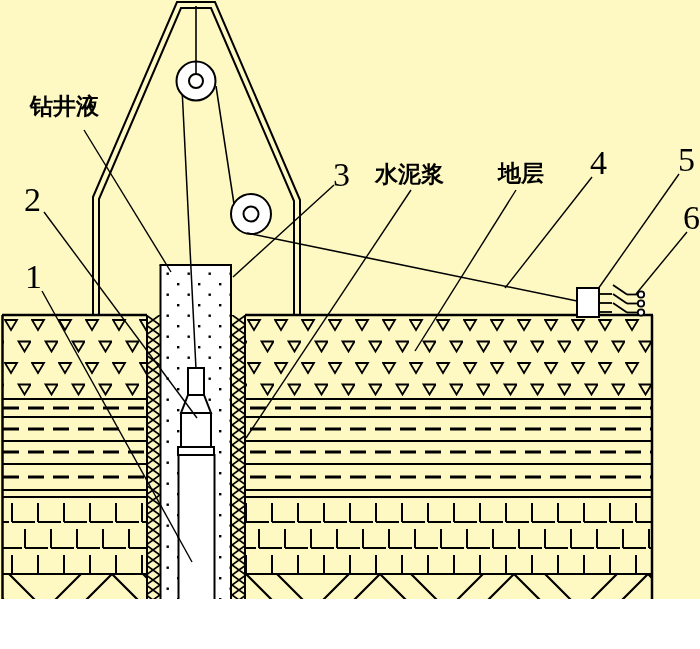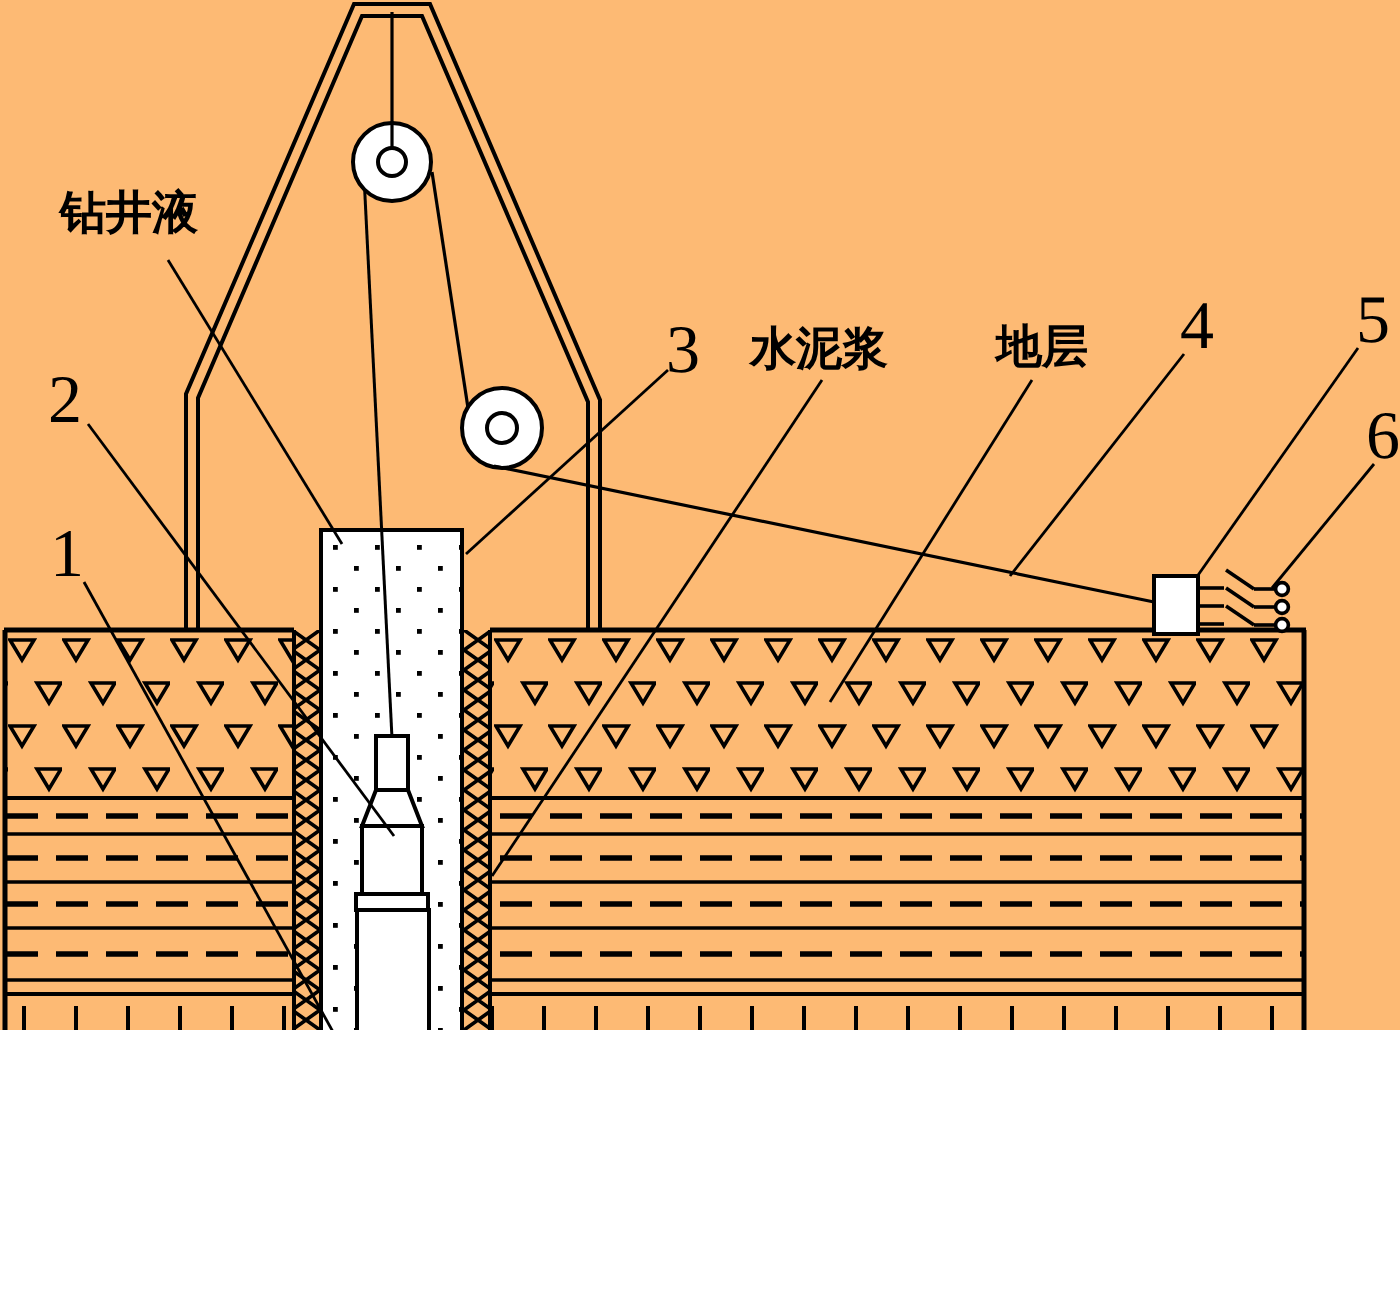--- a/index.html
+++ b/index.html
@@ -1,16 +1,16 @@
 <!DOCTYPE html>
 <html><head>
 <meta charset="utf-8">
 <style>
   html,body{margin:0;padding:0;background:#ffffff;}
-  .stage{position:relative;width:700px;height:515px;background:#fdba74;overflow:hidden;}
+  .stage{position:relative;width:700px;height:599px;background:#fef9c3;overflow:hidden;}
   svg{display:block;}
   text{font-family:"Liberation Serif","DejaVu Serif",serif;fill:#000;}
   .cjk{font-size:23px;font-weight:bold;}
   .num{font-size:34px;}
 </style>
 </head>
 <body>
 
 <div class="stage">
 <svg width="700" height="649" viewBox="0 0 700 649">

